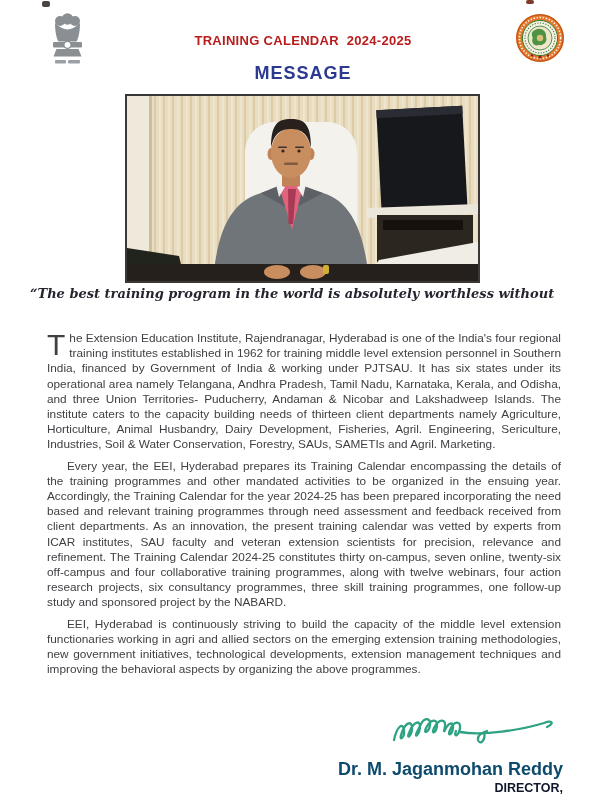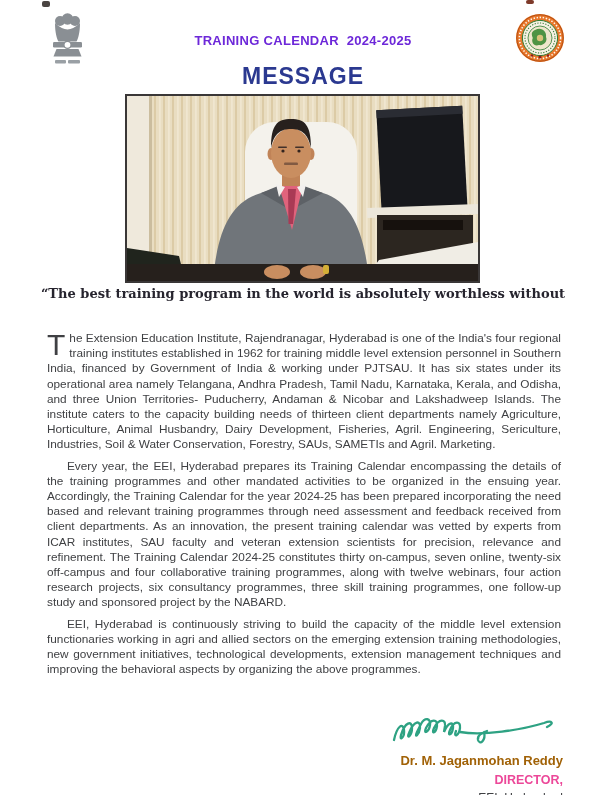--- a/index.html
+++ b/index.html
@@ -9,55 +9,55 @@
   }
   
   .speck{position:absolute;border-radius:2px;}
   .speck-left{left:42px;top:1px;width:8px;height:6px;background:#4a4442;}
   .speck-right{left:526px;top:0;width:8px;height:4px;background:#7e3a2a;}
   
   .emblem{position:absolute;left:48px;top:11px;width:39px;height:55px;}
   .seal{position:absolute;left:515px;top:13px;width:50px;height:50px;}
   .doc-title{
     position:absolute;top:33px;left:0;width:100%;text-align:center;
-    color:#6d28d9;font-size:13px;font-weight:bold;letter-spacing:.3px;white-space:pre;
+    color:#b91c1c;font-size:13px;font-weight:bold;letter-spacing:.3px;white-space:pre;
   }
   .section-heading{
     position:absolute;top:63px;left:0;width:100%;text-align:center;
-    color:#2B3990;font-size:23px;font-weight:bold;letter-spacing:1px;
+    color:#2B3990;font-size:18px;font-weight:bold;letter-spacing:1px;
   }
   
   .photo{
     position:absolute;left:125px;top:94px;width:351px;height:185px;
     border:2px solid #3a3737;background:#e9ddc1;
   }
   .photo svg{display:block;width:100%;height:100%;}
   
   .quote{
-    position:absolute;top:285px;left:30px;width:546px;text-align:center;
+    position:absolute;top:285px;left:30px;width:546px;text-align:left;
     font-family:"DejaVu Serif","Liberation Serif",serif;
-    font-weight:bold;color:#26242E;
+    font-weight:bold;font-style:italic;color:#26242E;
     font-size:13px;line-height:17px;
   }
   .quote .attr{font-size:10.5px;padding-left:6px;}
   
   .body-text{
     position:absolute;top:331px;left:47px;width:514px;
     color:#3F4043;font-size:11.8px;line-height:15.2px;text-align:justify;
   }
   .body-text p{margin:0 0 6px 0;}
   .body-text p.indent{text-indent:20px;}
   .dropcap{
     float:left;font-size:30px;line-height:25px;padding:1px 4px 0 0;color:#3F4043;
   }
   
   .sig-block{position:absolute;top:712px;right:43px;text-align:right;width:260px;}
   .sig-scribble{width:175px;height:36px;display:inline-block;}
-  .sig-name{font-size:13px;font-weight:bold;color:#a16207;line-height:16px;margin-top:1px;}
-  .sig-role{font-size:12.5px;font-weight:bold;color:#ec4899;line-height:16px;margin-top:3px;}
+  .sig-name{font-size:18px;font-weight:bold;color:#0c4a6e;line-height:16px;margin-top:9px;}
+  .sig-role{font-size:12.5px;font-weight:bold;color:#0f172a;line-height:16px;margin-top:3px;}
   .sig-org{font-size:12px;color:#3F4043;line-height:15px;margin-top:3px;}
 </style>
 </head>
 <body>
 
 <div class="page">
 
   <div class="speck speck-left"></div>
   <div class="speck speck-right"></div>
 

